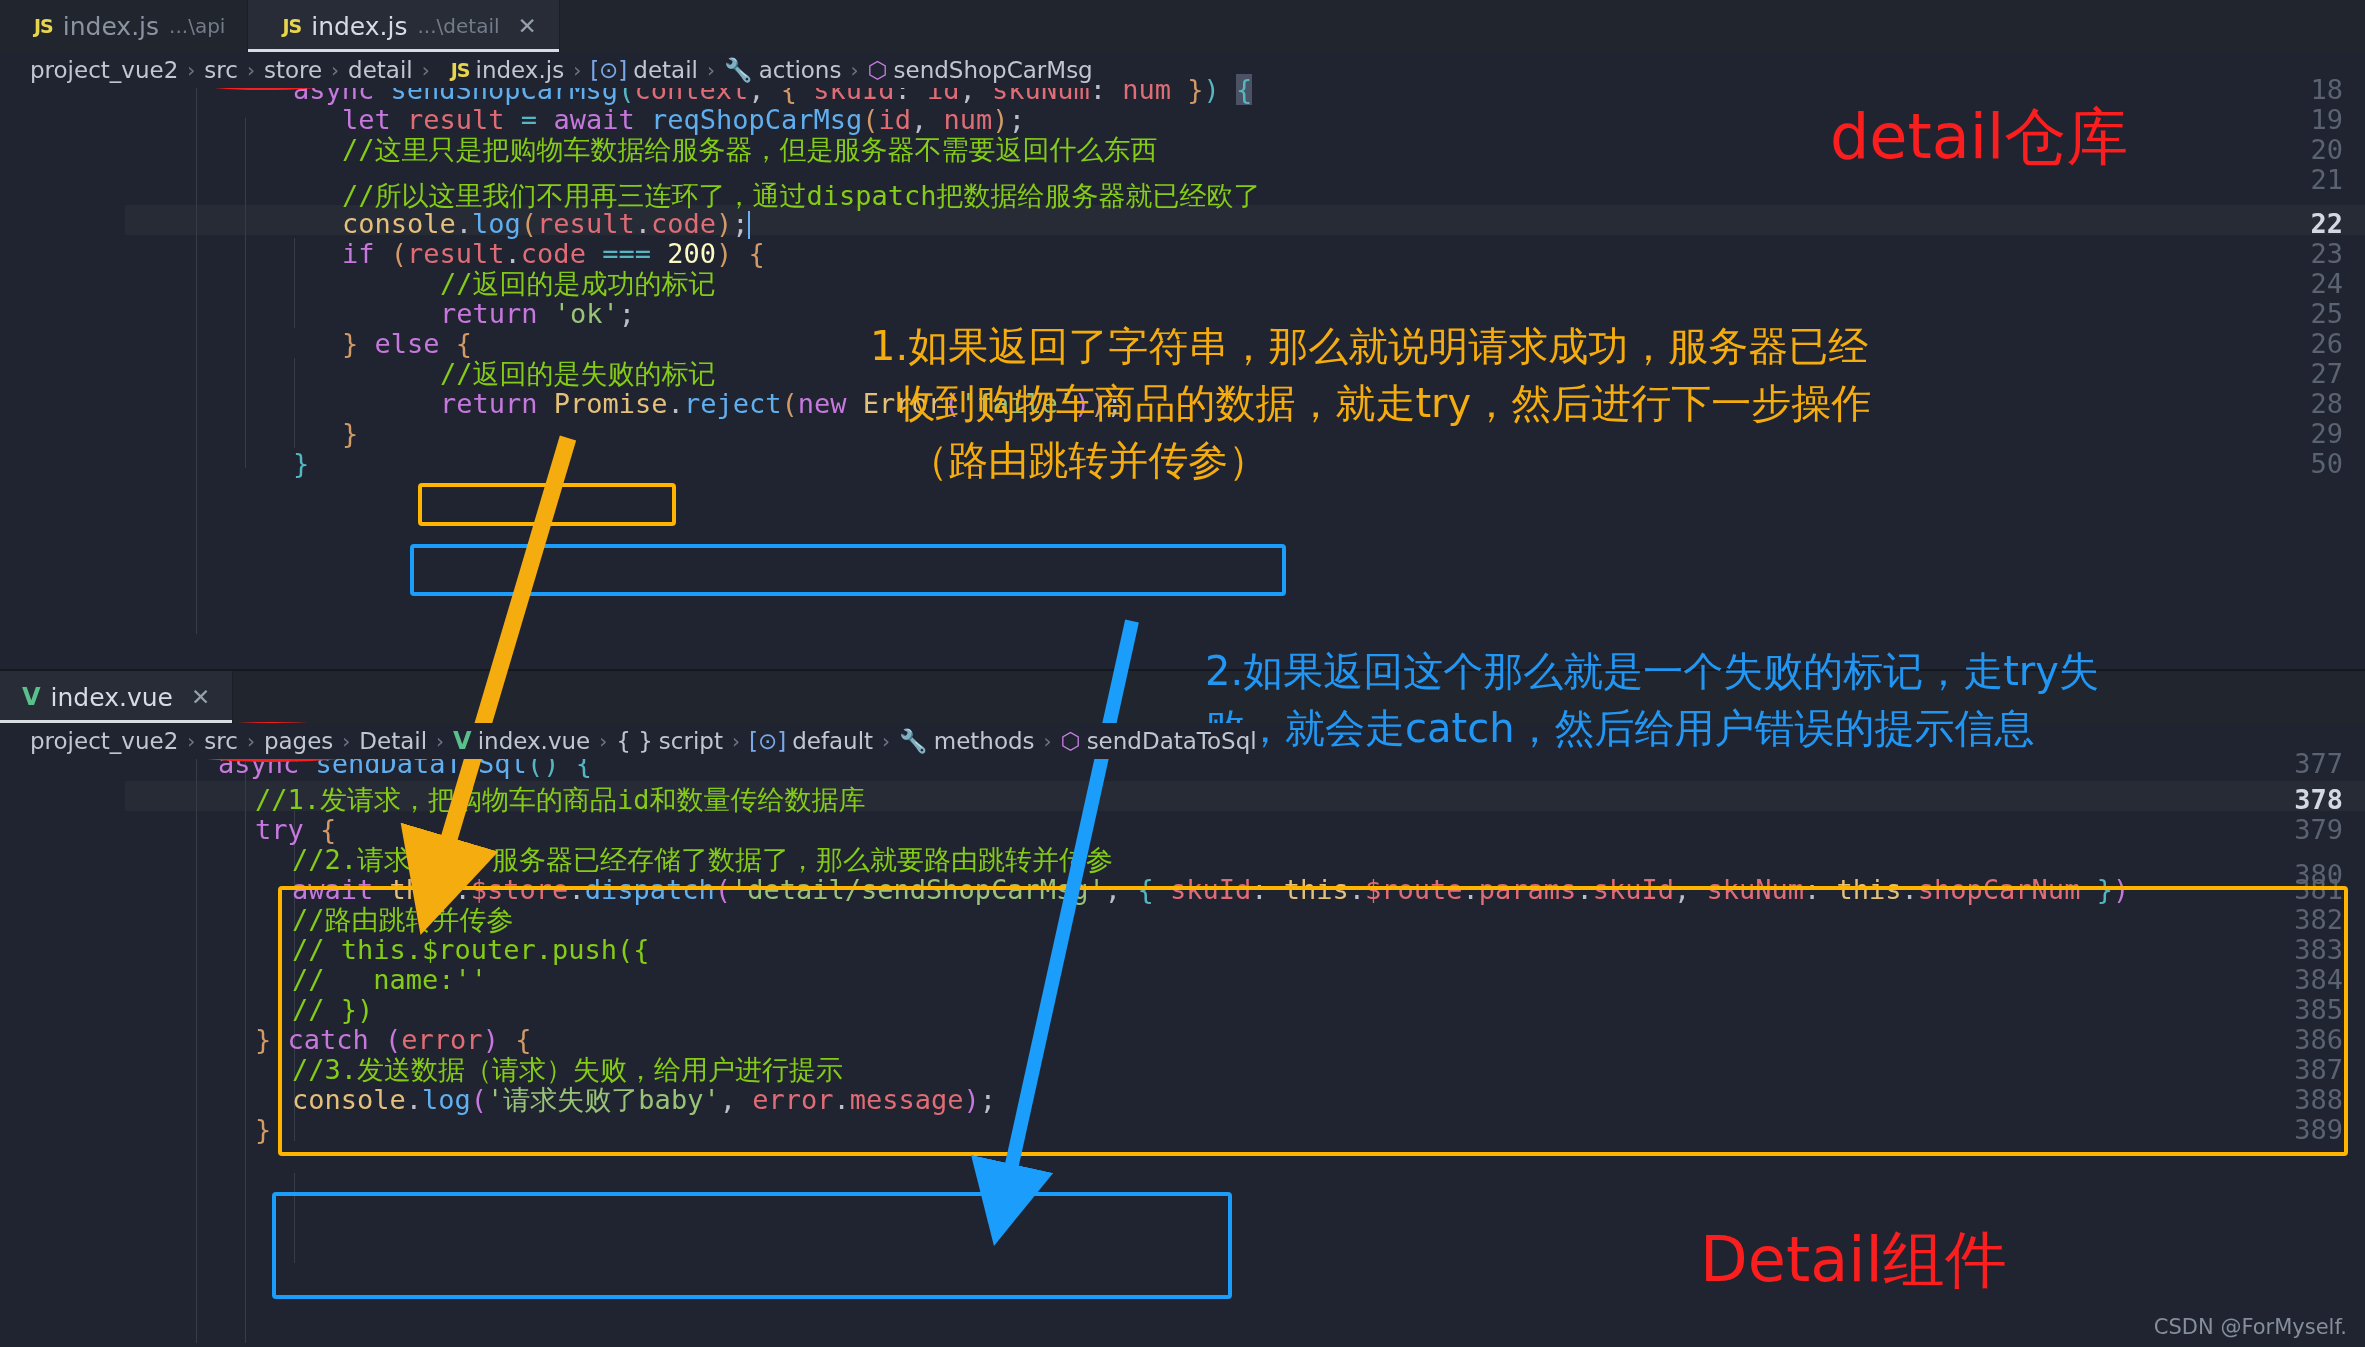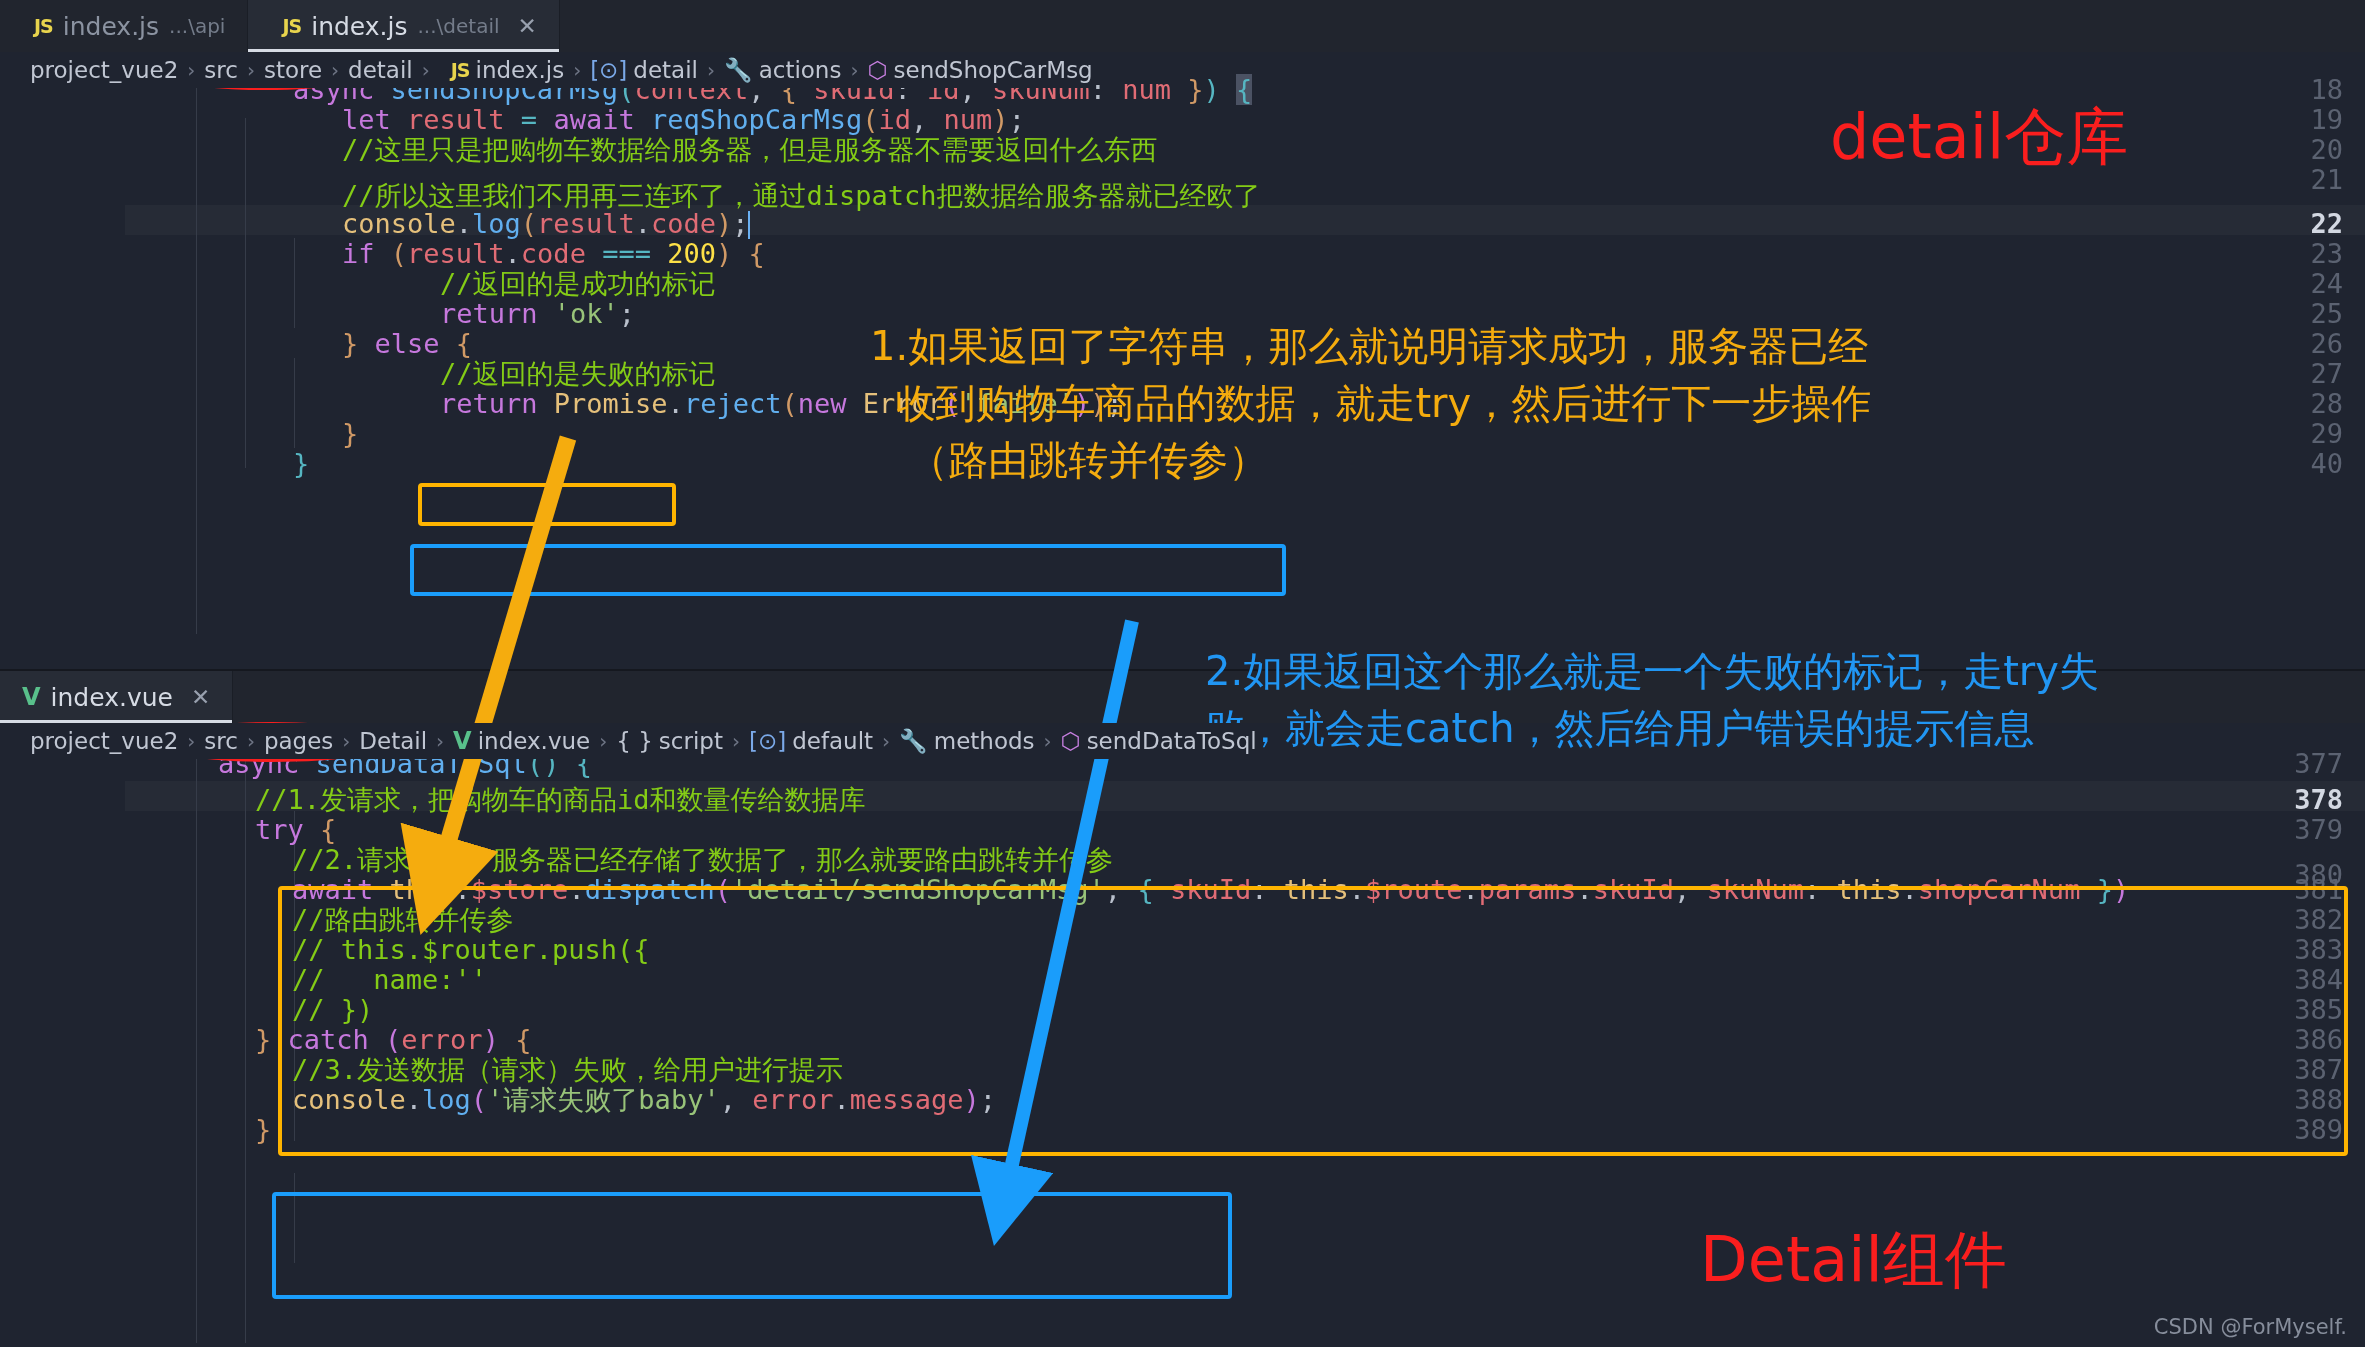--- a/index.html
+++ b/index.html
@@ -47,21 +47,21 @@
   
   .t-kw    { color:#c678dd; }   
   .t-fn    { color:#61afef; }   
   .t-param { color:#e06c75; }   
   .t-punc  { color:#b9c0cc; }
   .t-paren1{ color:#56b6c2; }
   .t-paren2{ color:#d19a66; }
   .t-paren3{ color:#c678dd; }
   .t-cmt   { color:#84cc16; }
   .t-str   { color:#98c379; }
-  .t-num   { color:#fde047; }
+  .t-num   { color:#fef9c3; }
   .t-op    { color:#56b6c2; }
   .t-var   { color:#e5c07b; }
   .caret   { display:inline-block; width:2px; height:28px; background:#6ab0f3;
              vertical-align:-6px; }
   .brmatch { background:#4b5263; }
   .redcircle { position:absolute; border:6px solid #fa1e1e; border-radius:50%; }
   .box-orange { position:absolute; border:4px solid #ffb400; border-radius:4px; }
   .box-blue   { position:absolute; border:4px solid #1a9dfb; border-radius:4px; }
   .txt-red    { position:absolute; color:#fa1e1e; font-size:62px; white-space:nowrap;
                 font-family:"DejaVu Sans", sans-serif;text-align:center; }
@@ -128,21 +128,21 @@
     <span class="lnum" style="top:48px;">20</span>
     <span class="lnum" style="top:78px;">21</span>
     <span class="lnum cur" style="top:122px;">22</span>
     <span class="lnum" style="top:152px;">23</span>
     <span class="lnum" style="top:182px;">24</span>
     <span class="lnum" style="top:212px;">25</span>
     <span class="lnum" style="top:242px;">26</span>
     <span class="lnum" style="top:272px;">27</span>
     <span class="lnum" style="top:302px;">28</span>
     <span class="lnum" style="top:332px;">29</span>
-    <span class="lnum" style="top:362px;">40</span>
+    <span class="lnum" style="top:362px;">50</span>
 
     <div class="codeline" style="top:-12px; left:293px;"><span class="t-kw">async</span> <span class="t-fn">sendShopCarMsg</span><span class="t-paren1">(</span><span class="t-param">context</span><span class="t-punc">,</span> <span class="t-paren2">{</span> <span class="t-param">skuId</span><span class="t-punc">:</span> <span class="t-param">id</span><span class="t-punc">,</span> <span class="t-param">skuNum</span><span class="t-punc">:</span> <span class="t-param">num</span> <span class="t-paren2">}</span><span class="t-paren1">)</span> <span class="t-paren1 brmatch">{</span></div>
     <div class="codeline" style="top:18px; left:342px;"><span class="t-kw">let</span> <span class="t-param">result</span> <span class="t-op">=</span> <span class="t-kw">await</span> <span class="t-fn">reqShopCarMsg</span><span class="t-paren2">(</span><span class="t-param">id</span><span class="t-punc">,</span> <span class="t-param">num</span><span class="t-paren2">)</span><span class="t-punc">;</span></div>
     <div class="codeline t-cmt" style="top:48px; left:342px;">//这里只是把购物车数据给服务器，但是服务器不需要返回什么东西</div>
     <div class="codeline t-cmt" style="top:94px; left:342px;">//所以这里我们不用再三连环了，通过dispatch把数据给服务器就已经欧了</div>
     <div class="codeline" style="top:122px; left:342px;"><span class="t-var">console</span><span class="t-punc">.</span><span class="t-fn">log</span><span class="t-paren2">(</span><span class="t-param">result</span><span class="t-punc">.</span><span class="t-param">code</span><span class="t-paren2">)</span><span class="t-punc">;</span><span class="caret"></span></div>
     <div class="codeline" style="top:152px; left:342px;"><span class="t-kw">if</span> <span class="t-paren2">(</span><span class="t-param">result</span><span class="t-punc">.</span><span class="t-param">code</span> <span class="t-op">===</span> <span class="t-num">200</span><span class="t-paren2">)</span> <span class="t-paren2">{</span></div>
     <div class="codeline t-cmt" style="top:182px; left:440px;">//返回的是成功的标记</div>
     <div class="codeline" style="top:212px; left:440px;"><span class="t-kw">return</span> <span class="t-str">'ok'</span><span class="t-punc">;</span></div>
     <div class="codeline" style="top:242px; left:342px;"><span class="t-paren2">}</span> <span class="t-kw">else</span> <span class="t-paren2">{</span></div>

